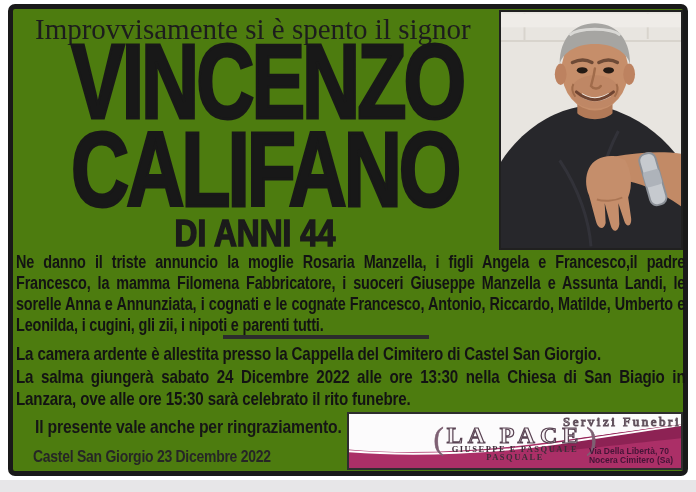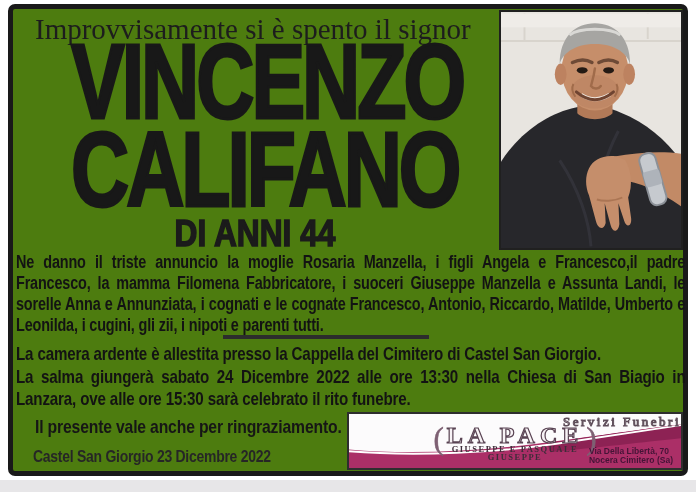--- a/index.html
+++ b/index.html
@@ -172,21 +172,21 @@
       <path d="M0,38 C60,44 130,40 190,32 C240,25 300,16 336,11 L336,58 L0,58 Z" fill="#ab2f67"></path>
       <path d="M200,31 C250,24 300,16 336,11 L336,26 C300,30 250,36 204,41 Z" fill="#8d2254"></path>
       <path d="M0,40 C70,46 150,41 210,32 C260,24 306,17 336,12" stroke="#ffffff" stroke-width="2" fill="none"></path>
     </svg>
     <div class="srv">Servizi Funebri</div>
     <div class="brand">
       <span class="paren">(</span><span class="brand-name">LA PACE</span><span class="paren">)</span>
     </div>
     <div class="owners">
       <div>GIUSEPPE E PASQUALE</div>
-      <div>GIUSEPPE</div>
+      <div>PASQUALE</div>
     </div>
     <div class="address">
       <div>Via Della Libertà, 70</div>
       <div>Nocera Cimitero (Sa)</div>
     </div>
   </div>
 
 </div>
 
 </body></html>

